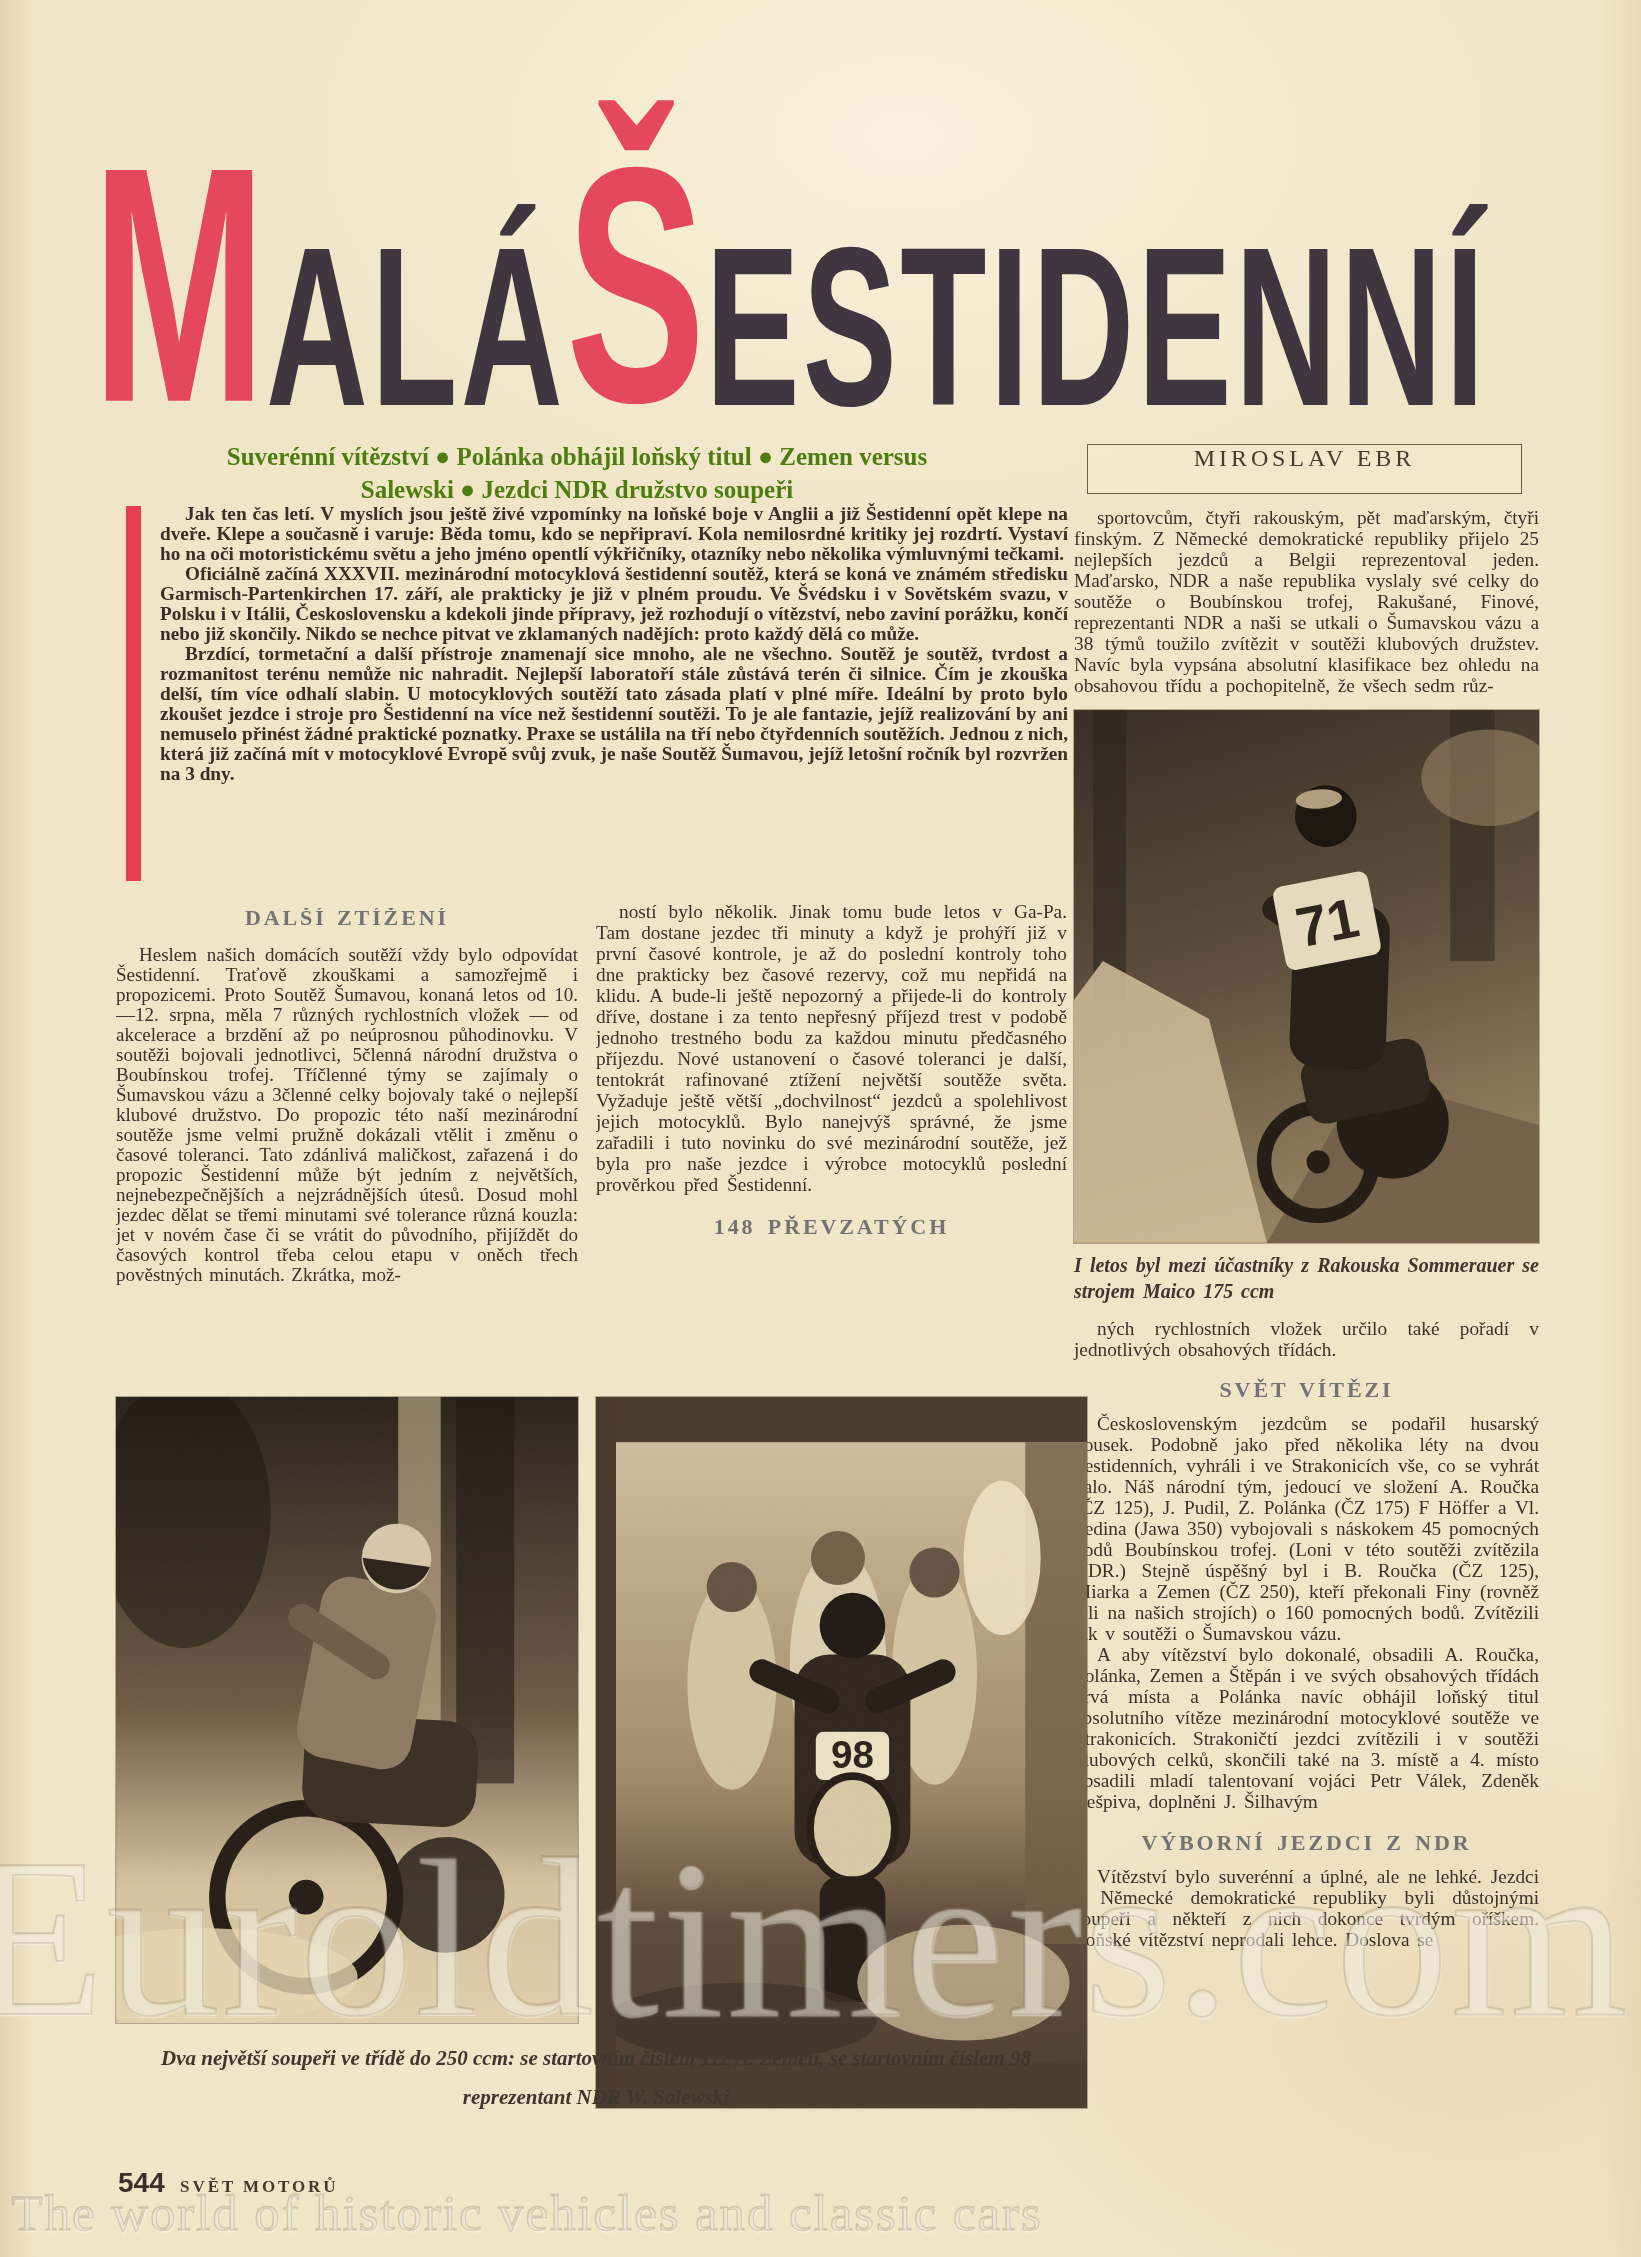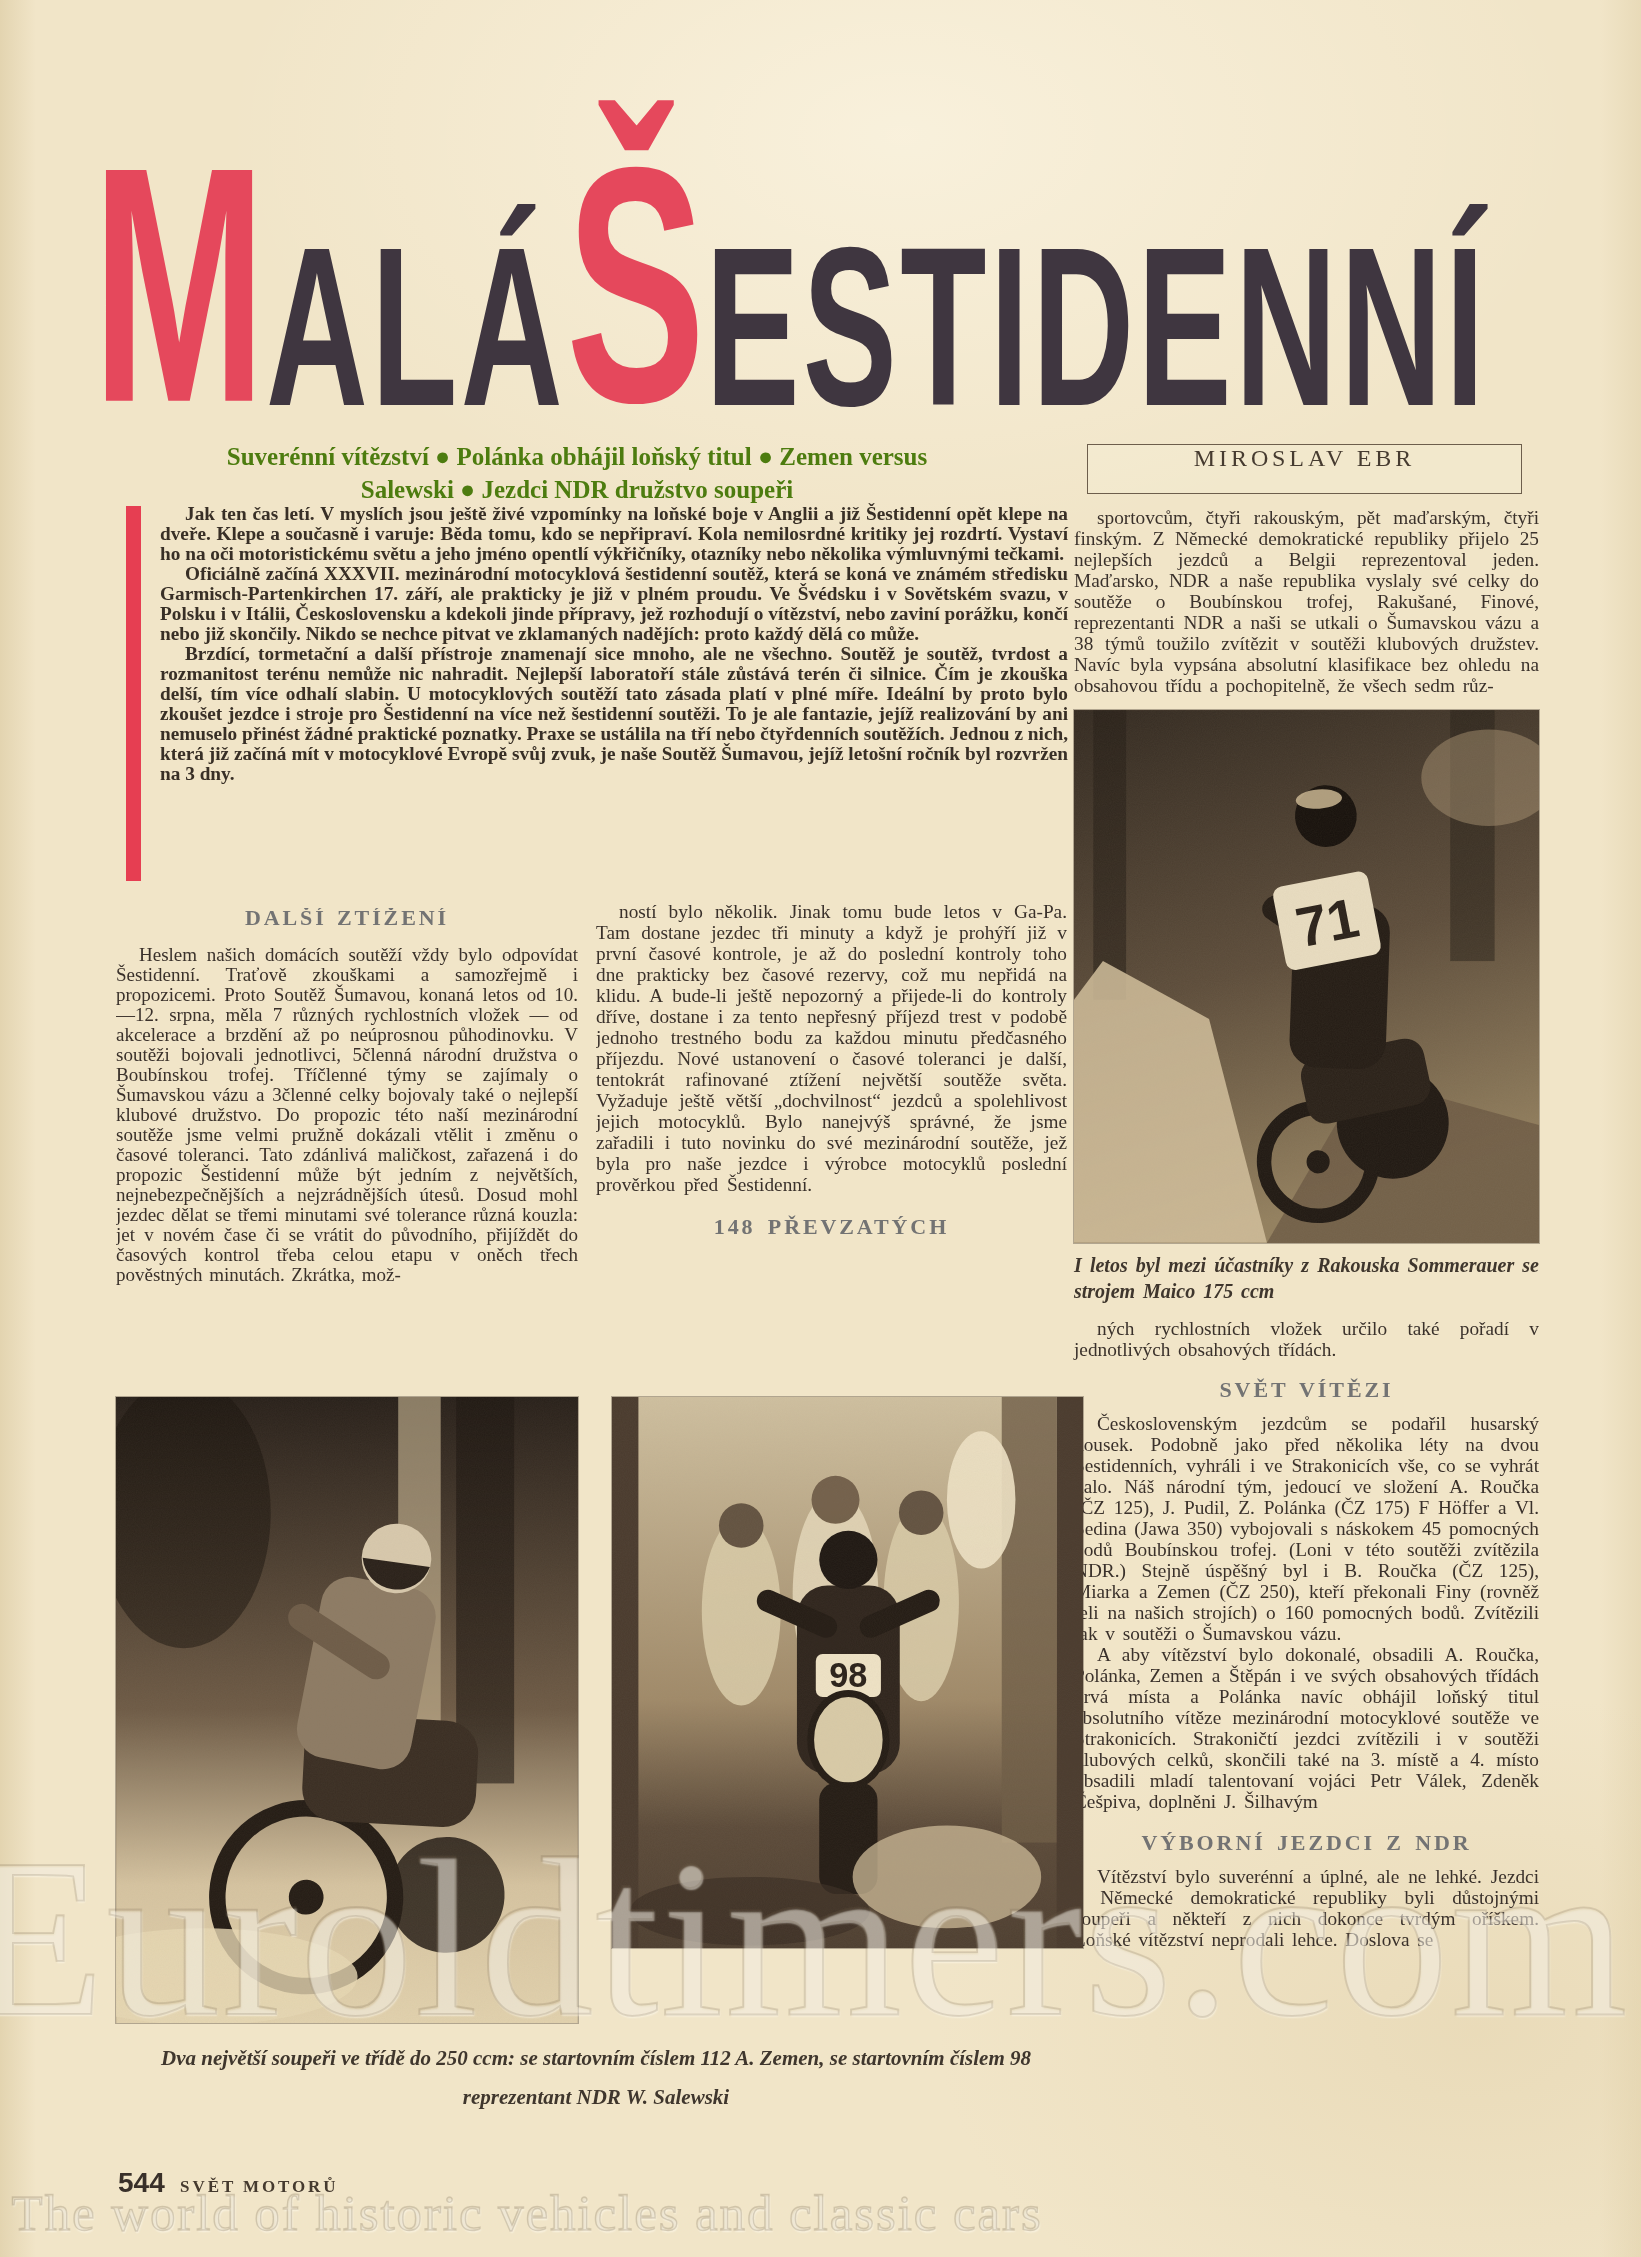--- a/index.html
+++ b/index.html
@@ -44,21 +44,21 @@
   .col-right{left:1074px;top:507px;width:465px;font-size:19.3px;line-height:21px;word-spacing:2.9px;}
   .col-right .col-heading{font-size:22px;margin:19.3px 0 13.5px 0;}
   .photo-caption{font-style:italic;font-weight:700;font-size:20px;line-height:26px;
     text-align:justify;text-indent:0 !important;color:#3f362d;margin:9.7px 0 13.5px 0;}
   
   figure{margin:0;padding:0;}
   .photo{background:#4a3b2e;box-shadow:0 0 0 1px rgba(58,46,36,.35);}
   .photo svg{display:block;width:100%;height:100%;}
   .photo-right-flow{width:465px;height:533px;margin:13.5px 0 1.9px 0;}
   .photo-bl{left:116px;top:1397px;width:462px;height:626px;}
-  .photo-bm{left:612px;top:1397px;width:471px;height:551px;}
+  .photo-bm{left:596px;top:1397px;width:471px;height:711px;padding-left:20px;}
   .bottom-caption{left:140px;top:2039px;width:912px;text-align:center;font-style:italic;
     font-weight:700;font-size:21px;line-height:39px;color:#3f362d;}
   
   .footer{left:118px;top:2167px;display:flex;align-items:baseline;gap:15.4px;}
   .page-num{font-family:"Liberation Sans",sans-serif;font-weight:700;font-size:28px;color:#39302a;}
   .mag-name{font-weight:700;font-size:17px;letter-spacing:2.9px;color:#453a2f;}
   
   .wm-main{left:-34px;top:1807px;width:1738px;font-size:227px;letter-spacing:1.9px;
     color:rgba(120,104,80,0.05);-webkit-text-stroke:1.9px rgba(110,95,72,0.18);
     text-shadow:1px 1.9px 1.9px rgba(255,252,240,0.55);white-space:nowrap;}

